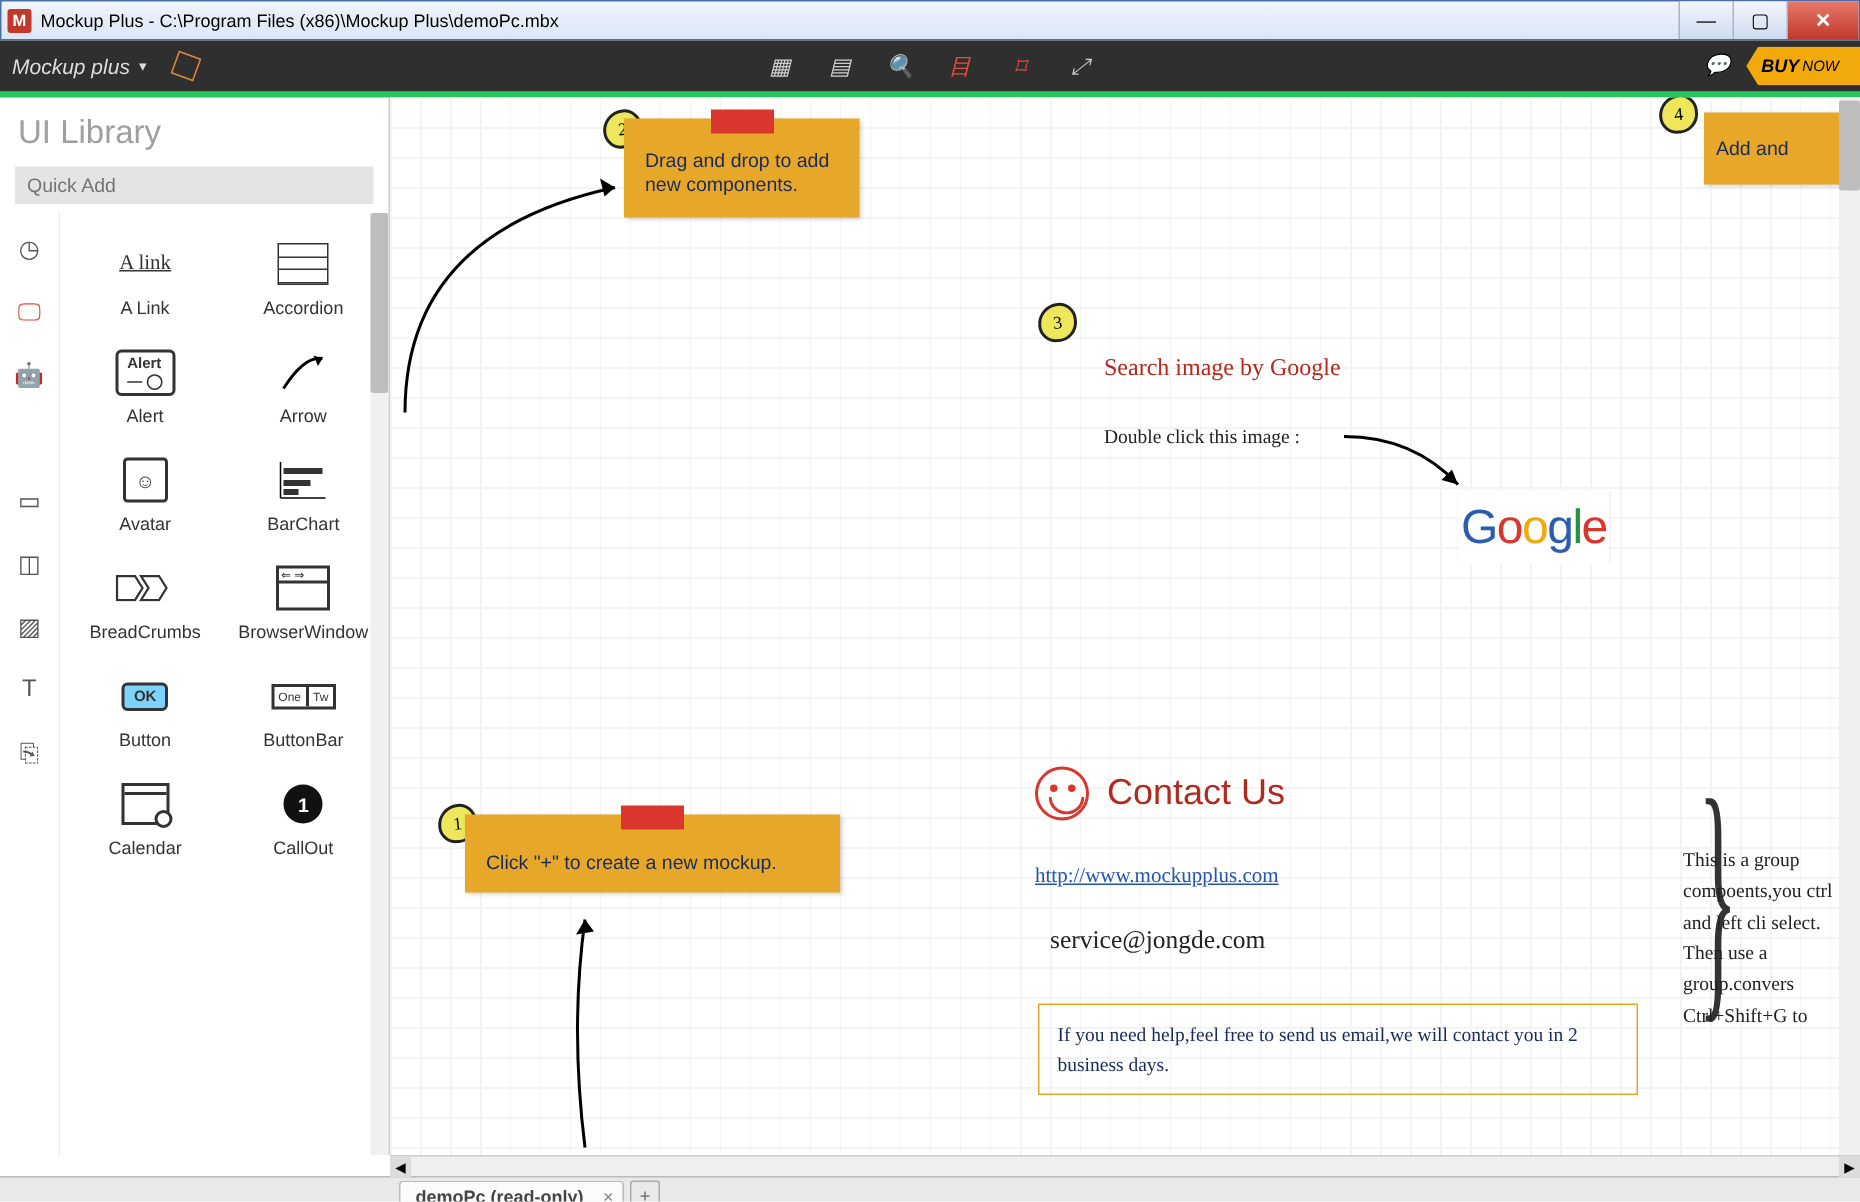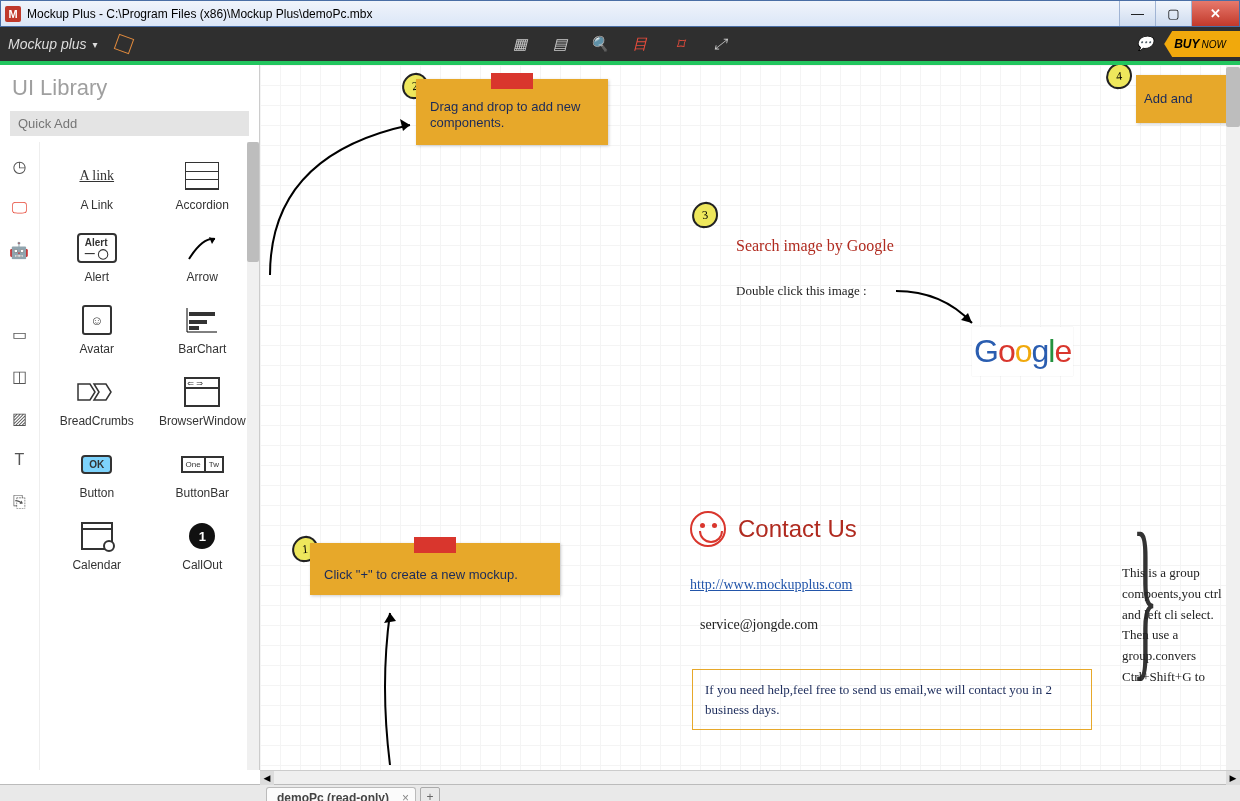--- a/index.html
+++ b/index.html
@@ -36,34 +36,34 @@
 .iconrail .ri.active { color:#e74c3c; }
 .compgrid { flex:1; overflow:hidden; position:relative; }
 .compscroll { position:absolute; right:0; top:0; width:12px; height:100%; background:#f0f0f0; }
 .compscroll .thumb { width:100%; height:120px; background:#bdbdbd; border-radius:2px; }
 .grid { display:grid; grid-template-columns:1fr 1fr; gap:6px 4px; padding:10px 6px; }
 .comp { display:flex; flex-direction:column; align-items:center; gap:4px; padding:6px 2px; font-size:12px; color:#333; cursor:grab; }
 .comp .glyph { width:44px; height:36px; display:flex; align-items:center; justify-content:center; font-size:13px; }
 
 .canvas { flex:1; position:relative; background: #fff; background-image: repeating-linear-gradient(#f4f4f4 0 1px, transparent 1px 20px), repeating-linear-gradient(90deg,#f4f4f4 0 1px, transparent 1px 20px); overflow:hidden; }
 .canvas-inner { position:absolute; inset:0; }
-.sticky { position:absolute; background:#e7a82a; padding:20px 14px 14px; font-family:"Comic Sans MS","Segoe Script",cursive; font-size:13px; color:#1a2a5a; width:192px; box-shadow:1px 1px 3px rgba(0,0,0,.2); }
+.sticky { position:absolute; background:#e7a82a; padding:20px 14px 14px; font-family:"Comic Sans MS","Segoe Script",cursive; font-size:13px; color:#1a2a5a; width:157px; box-shadow:1px 1px 3px rgba(0,0,0,.2); }
 .sticky .tape { position:absolute; top:-6px; left:50%; transform:translateX(-50%); width:42px; height:16px; background:#d9362d; }
 .numtag { position:absolute; width:26px; height:26px; border:2px solid #222; border-radius:60% 50% 55% 50%; background:#eee75c; display:flex; align-items:center; justify-content:center; font-family:"Comic Sans MS",cursive; font-size:12px; transform:rotate(-6deg); }
 .cursive { font-family:"Comic Sans MS","Segoe Script",cursive; }
 .headline { position:absolute; left:740px; top:172px; color:#b02a1f; font-size:16px; }
 .sub1 { position:absolute; left:740px; top:218px; color:#222; font-size:13px; }
 .glogo { position:absolute; left:975px; top:262px; font-size:32px; font-family:Georgia,serif; letter-spacing:-1px; background:#fff; padding:6px 2px; box-shadow:0 0 1px rgba(0,0,0,.15); }
 .glogo .b{color:#2a5db0;} .glogo .r{color:#d9362d;} .glogo .y{color:#f1a90c;} .glogo .g{color:#24923f;}
 .contacth { position:absolute; left:694px; top:446px; display:flex; align-items:center; gap:12px; color:#b02a1f; font-size:24px; }
 .smiley { width:36px; height:36px; border:2px solid #d9362d; border-radius:50%; position:relative; }
 .smiley::before { content:''; position:absolute; left:8px; top:10px; width:5px; height:5px; background:#d9362d; border-radius:50%; box-shadow:12px 0 0 #d9362d; }
 .smiley::after { content:''; position:absolute; left:7px; top:18px; width:20px; height:10px; border:2px solid #d9362d; border-top:none; border-radius:0 0 12px 12px; }
 .linktxt { position:absolute; left:694px; top:512px; color:#2255aa; text-decoration:underline; font-size:14px; }
-.emailtxt { position:absolute; left:703px; top:552px; font-size:14px; color:#222; }
+.emailtxt { position:absolute; left:703px; top:552px; font-size:17px; color:#222; }
 .helpbox { position:absolute; left:696px; top:604px; width:400px; border:1px solid #e7a82a; padding:10px 12px; font-size:13px; color:#1a2a5a; line-height:1.5; }
 .groupnote { position:absolute; left:1127px; top:498px; width:110px; font-size:13px; color:#222; line-height:1.6; }
 .groupbrace { position:absolute; left:1108px; top:442px; font-size:180px; color:#333; font-family:Georgia,serif; line-height:1; transform:scaleX(.3); }
 
 
 .hscroll { height:14px; background:#efefef; border-top:1px solid #ccc; margin-left:260px; position:relative; }
 .hscroll .arrow { position:absolute; top:0; width:14px; height:14px; background:#dcdcdc; display:flex; align-items:center; justify-content:center; font-size:9px; }
 .hscroll .arrow.l { left:0; } .hscroll .arrow.r { right:0; }
 .tabbar { height:24px; background:#e9e9e9; border-top:1px solid #bbb; display:flex; align-items:flex-end; padding-left:266px; font-size:12px; }
 .tab { background:#fbfbfb; border:1px solid #bbb; border-bottom:none; padding:3px 26px 3px 10px; border-radius:3px 3px 0 0; position:relative; margin-right:4px; color:#444; font-weight:bold; }

